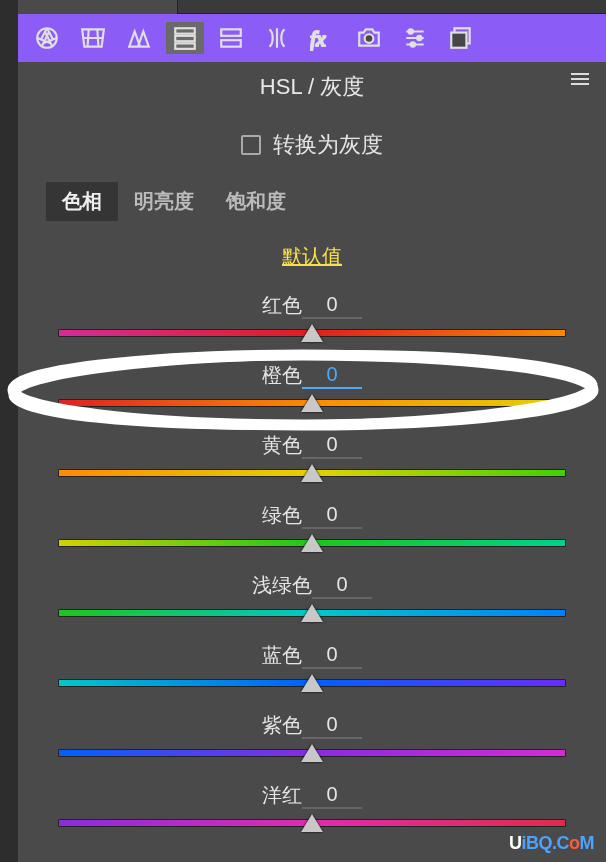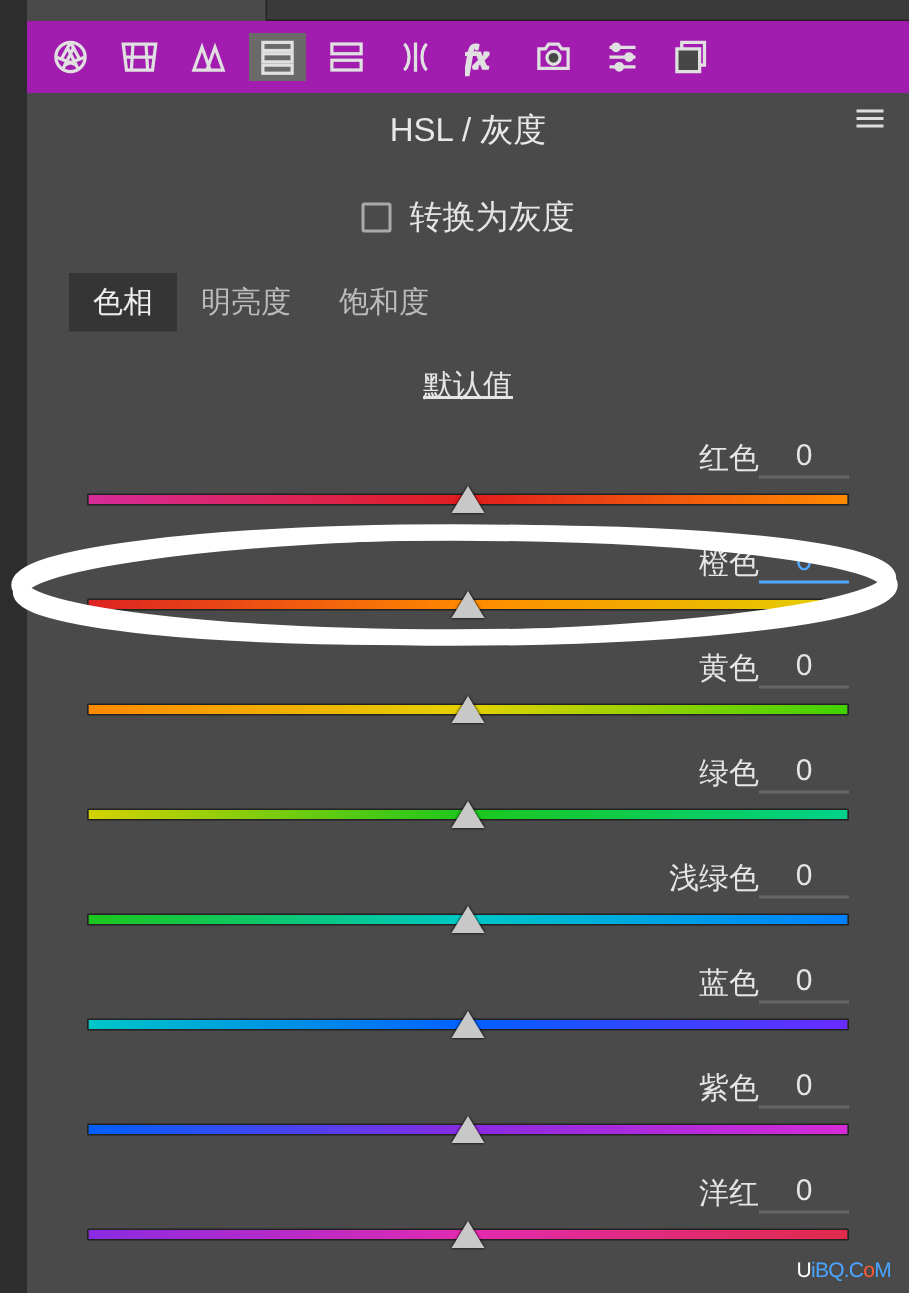--- a/index.html
+++ b/index.html
@@ -27,21 +27,21 @@
   width: 160px;
   height: 14px;
   background: #4a4a4a;
   border-right: 1px solid #222;
 }
 .icon-row {
   display: flex;
   align-items: center;
   gap: 8px;
   padding: 8px 10px;
-  background: #a21caf;
+  background: #8b5cf6;
 }
 .icon-btn {
   width: 38px;
   height: 32px;
   display: flex;
   align-items: center;
   justify-content: center;
   color: #ddd;
   cursor: pointer;
 }
@@ -89,44 +89,45 @@
 .tab-row {
   display: flex;
   padding-left: 28px;
   margin-bottom: 4px;
 }
 .tab {
   padding: 6px 16px;
   color: #bbb;
   font-size: 20px;
   cursor: pointer;
+  font-weight: bold;
 }
 .tab.active {
   background: #353535;
   color: #eee;
 }
 .default-link {
   text-align: center;
   padding: 18px 0 22px;
 }
 .default-link span {
-  color: #e5e5e5;
+  color: #fde047;
   font-size: 20px;
   text-decoration: underline;
   cursor: pointer;
 }
 .slider-block {
   padding: 0 40px 0 40px;
   margin-bottom: 2px;
   position: relative;
   height: 68px;
 }
 .slider-row1 {
   display: flex;
-  justify-content: flex-end;
+  justify-content: center;
   align-items: center;
   margin-bottom: 10px;
 }
 .slider-label {
   color: #e5e5e5;
   font-size: 20px;
 }
 .slider-value {
   color: #e5e5e5;
   font-size: 20px;
@@ -173,22 +174,22 @@
   top: 346px;
   width: 606px;
   height: 88px;
   pointer-events: none;
   z-index: 50;
 }
 .watermark {
   position: absolute;
   right: 12px;
   bottom: 8px;
-  font-size: 14px;
-  font-weight: normal;
+  font-size: 18px;
+  font-weight: bold;
   color: #4aa3ff;
   font-family: Arial, sans-serif;
   letter-spacing: -0.5px;
 }
 .watermark .u { color: #fff; }
 .watermark .o { color: #ff5a3a; }
 </style>
 </head>
 <body>
 

